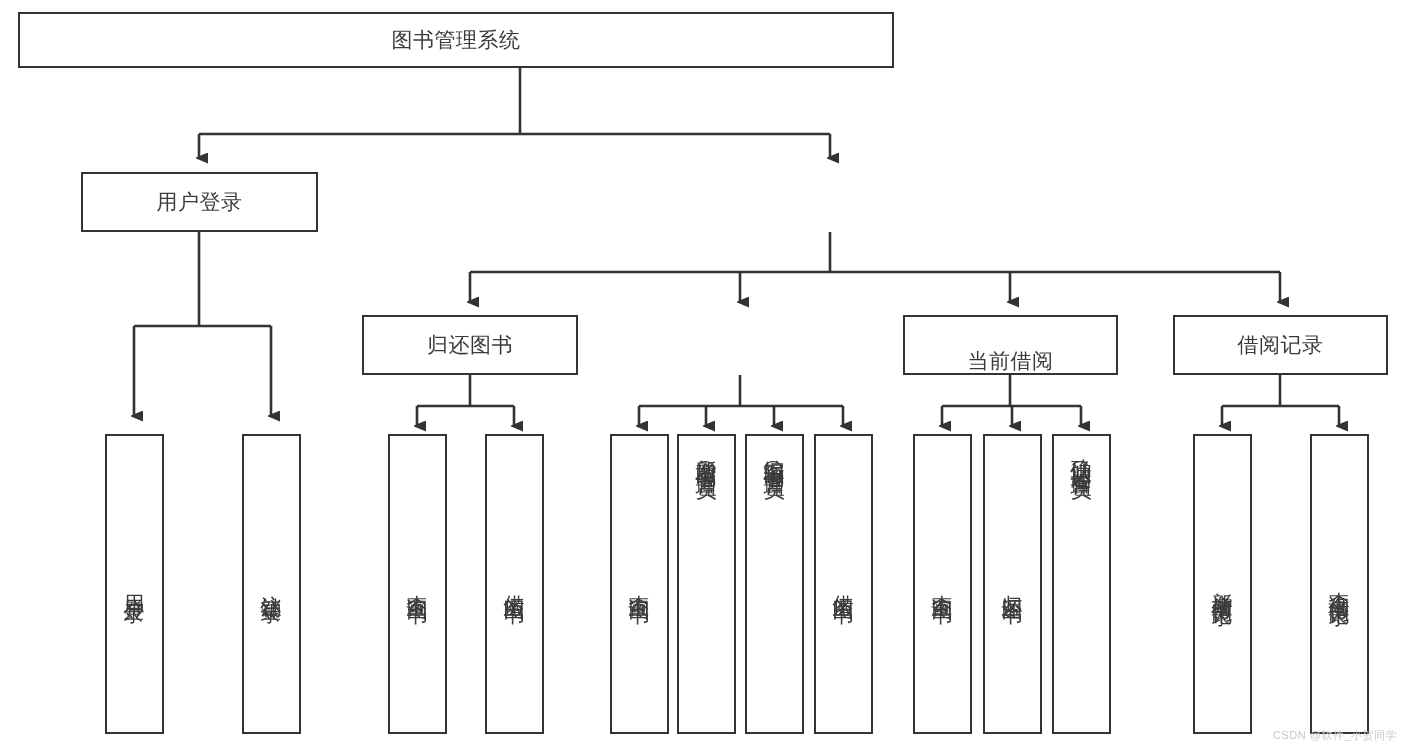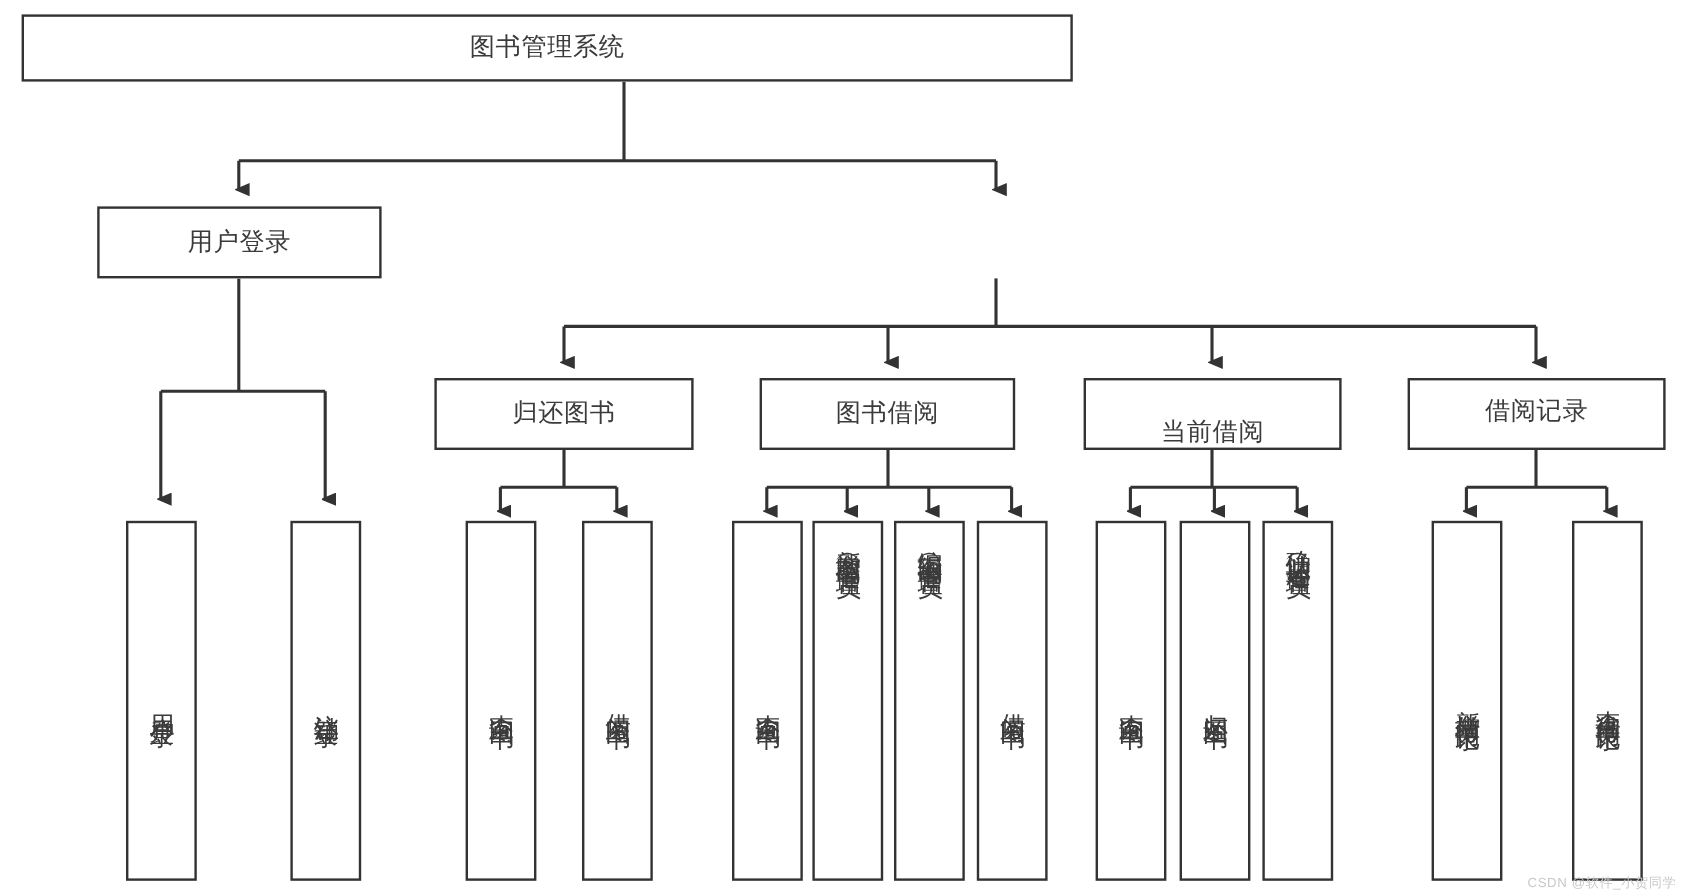--- a/index.html
+++ b/index.html
@@ -128,27 +128,24 @@
     <span class="lbl">图书管理系统</span>
   </div>
 
   <div class="node" style="left:81px; top:172px; width:237px; height:60px;">
     <span class="lbl">用户登录</span>
   </div>
 
   <div class="node" style="left:362px; top:315px; width:216px; height:60px;">
     <span class="lbl">归还图书</span>
   </div>
-  <div class="node" style="left:633px; top:315px; width:213px; height:60px;">
-    <span class="lbl">图书借阅</span>
-  </div>
   <div class="node" style="left:903px; top:315px; width:215px; height:60px;align-items:flex-end;">
     <span class="lbl">当前借阅</span>
   </div>
-  <div class="node" style="left:1173px; top:315px; width:215px; height:60px;font-family:Liberation Mono, monospace;">
+  <div class="node" style="left:1173px; top:315px; width:215px; height:60px;">
     <span class="lbl">借阅记录</span>
   </div>
 
   <div class="node vert mid" style="left:105px; top:434px; width:59px; height:300px;">
     <span class="lbl">用户登录</span>
   </div>
   <div class="node vert mid" style="left:242px; top:434px; width:59px; height:300px;">
     <span class="lbl">注销登录</span>
   </div>
 

